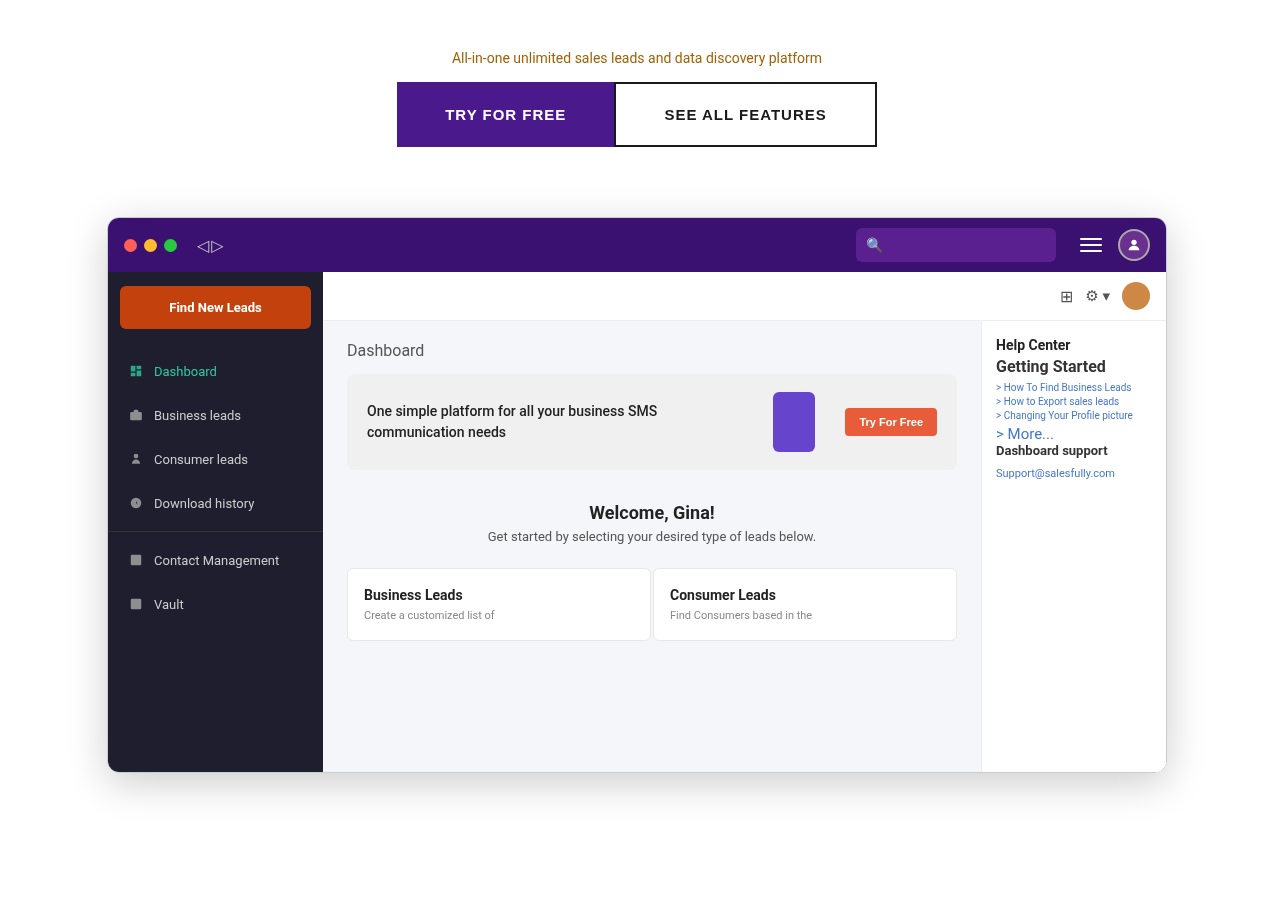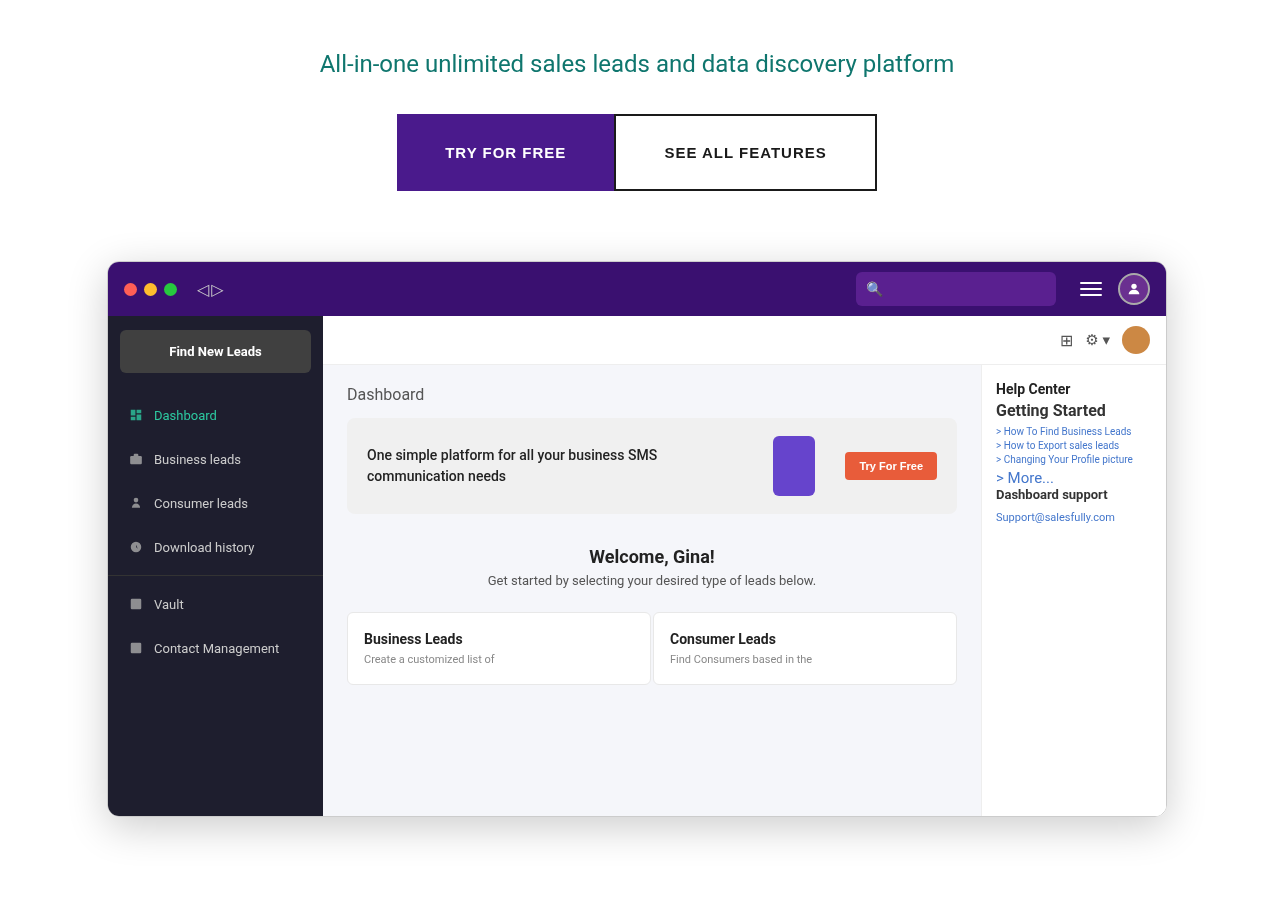--- a/index.html
+++ b/index.html
@@ -18,23 +18,23 @@
     }
     .hero-title {
       font-size: 52px;
       font-weight: 800;
       color: #1a1a1a;
       line-height: 1.15;
       max-width: 800px;
       margin: 0 auto 28px;
     }
     .hero-subtitle {
-      font-size: 24px;
-      color: #0f766e;
-      margin-bottom: 36px;
+      font-size: 14px;
+      color: #a16207;
+      margin-bottom: 16px;
     }
     .hero-buttons {
       display: flex;
       justify-content: center;
       gap: 0;
       margin-bottom: 40px;
     }
     .btn-primary {
       background: #4a1a8c;
       color: #fff;
@@ -43,21 +43,21 @@
       font-size: 15px;
       font-weight: 700;
       letter-spacing: 1px;
       cursor: pointer;
       text-transform: uppercase;
     }
     .btn-secondary {
       background: #fff;
       color: #1a1a1a;
       border: 2px solid #1a1a1a;
-      padding: 28px 48px;
+      padding: 22px 48px;
       font-size: 15px;
       font-weight: 700;
       letter-spacing: 1px;
       cursor: pointer;
       text-transform: uppercase;
     }
 
     
     .app-screenshot {
       margin: 0 auto;
@@ -145,21 +145,21 @@
       min-height: 500px;
     }
 
     
     .sidebar {
       width: 215px;
       background: #1e1e2e;
       flex-shrink: 0;
     }
     .find-new-leads-btn {
-      background: #404040;
+      background: #c2410c;
       color: #fff;
       font-size: 13px;
       font-weight: 700;
       padding: 14px 16px;
       margin: 14px 12px;
       border-radius: 6px;
       cursor: pointer;
       text-align: center;
     }
     .sidebar-nav {
@@ -443,33 +443,33 @@
                 <path d="M12 8v4l3 3m6-3a9 9 0 11-18 0 9 9 0 0118 0z"></path>
               </svg>
           </div>
           <span>Download history</span>
         </div>
         <hr class="sidebar-divider">
         <div class="sidebar-item">
           <div class="sidebar-icon">
             <svg width="14" height="14" viewBox="0 0 24 24" fill="#aaa">
                 <rect x="3" y="3" width="18" height="18" rx="2"></rect>
-                <circle cx="12" cy="12" r="3"></circle>
+                <path d="M8 7h8M8 12h8M8 17h5"></path>
               </svg>
           </div>
-          <span>Vault</span>
+          <span>Contact Management</span>
         </div>
         <div class="sidebar-item">
           <div class="sidebar-icon">
             <svg width="14" height="14" viewBox="0 0 24 24" fill="#aaa">
                 <rect x="3" y="3" width="18" height="18" rx="2"></rect>
-                <path d="M8 7h8M8 12h8M8 17h5"></path>
+                <circle cx="12" cy="12" r="3"></circle>
               </svg>
           </div>
-          <span>Contact Management</span>
+          <span>Vault</span>
         </div>
       </nav>
     </div>
 
     <div class="app-right-wrapper">
 
       <div class="app-inner-topbar">
         <span class="grid-icon">⊞</span>
         <span class="settings-icon">⚙ ▾</span>
         <div class="avatar-small"></div>

